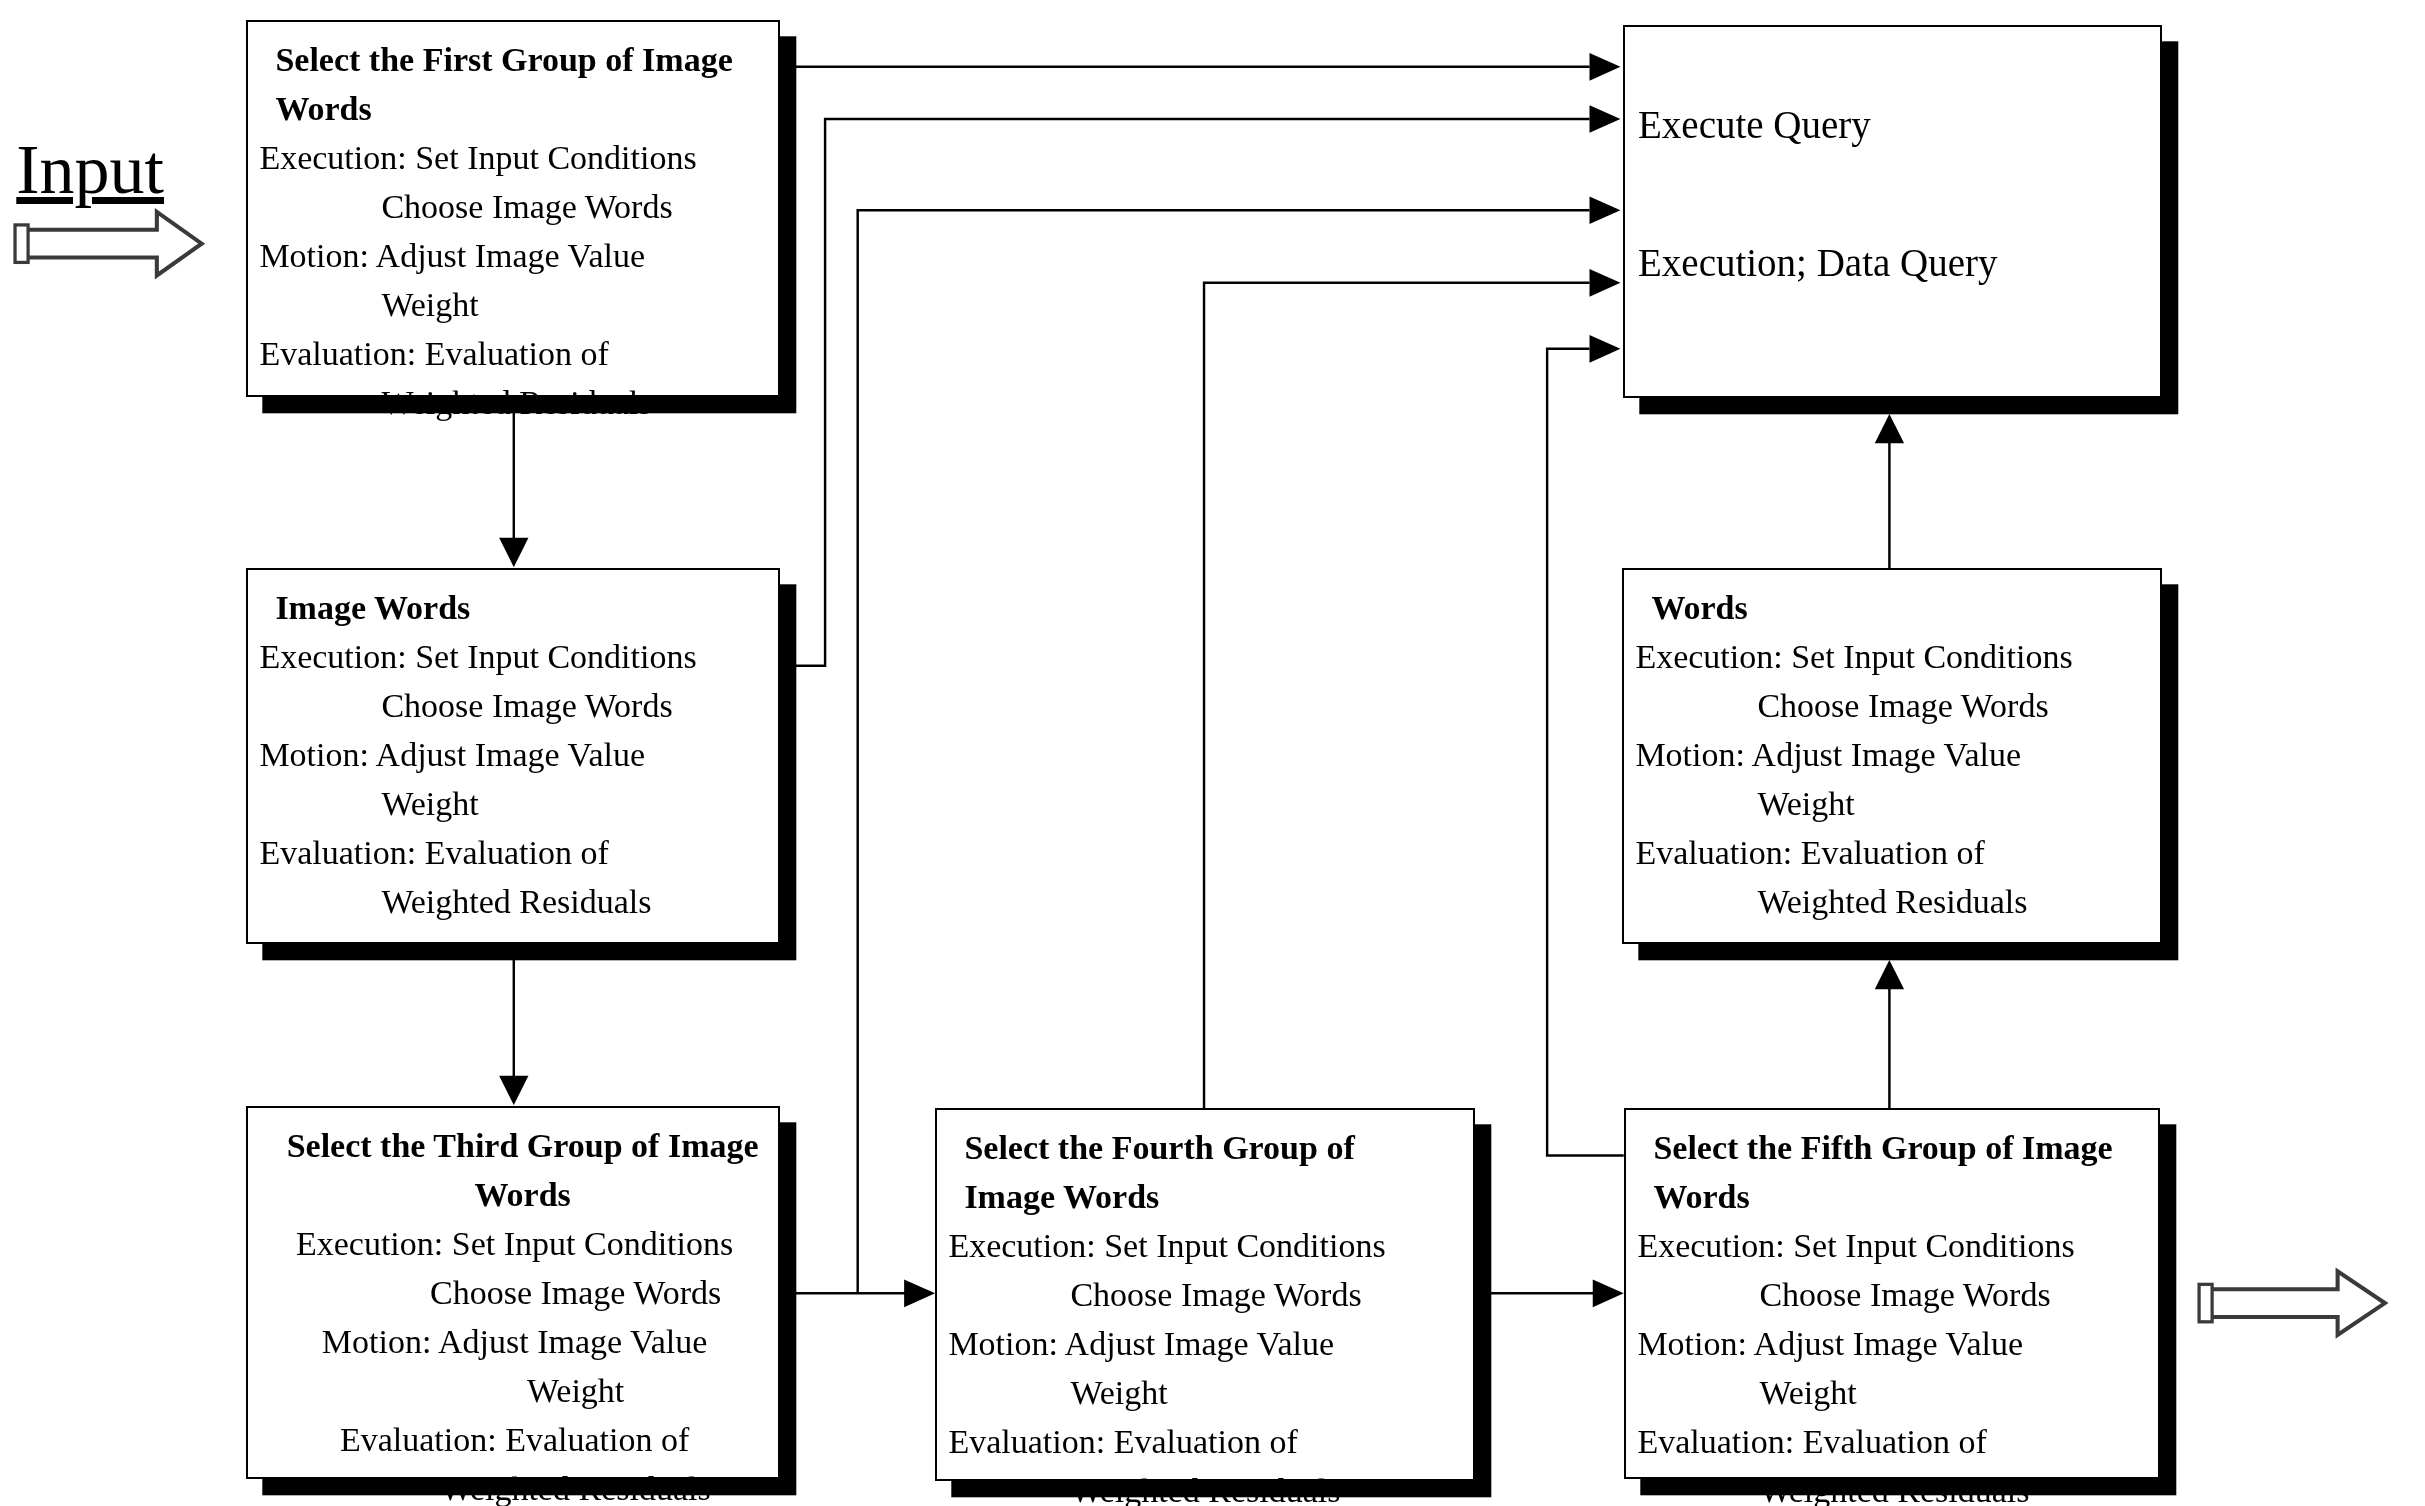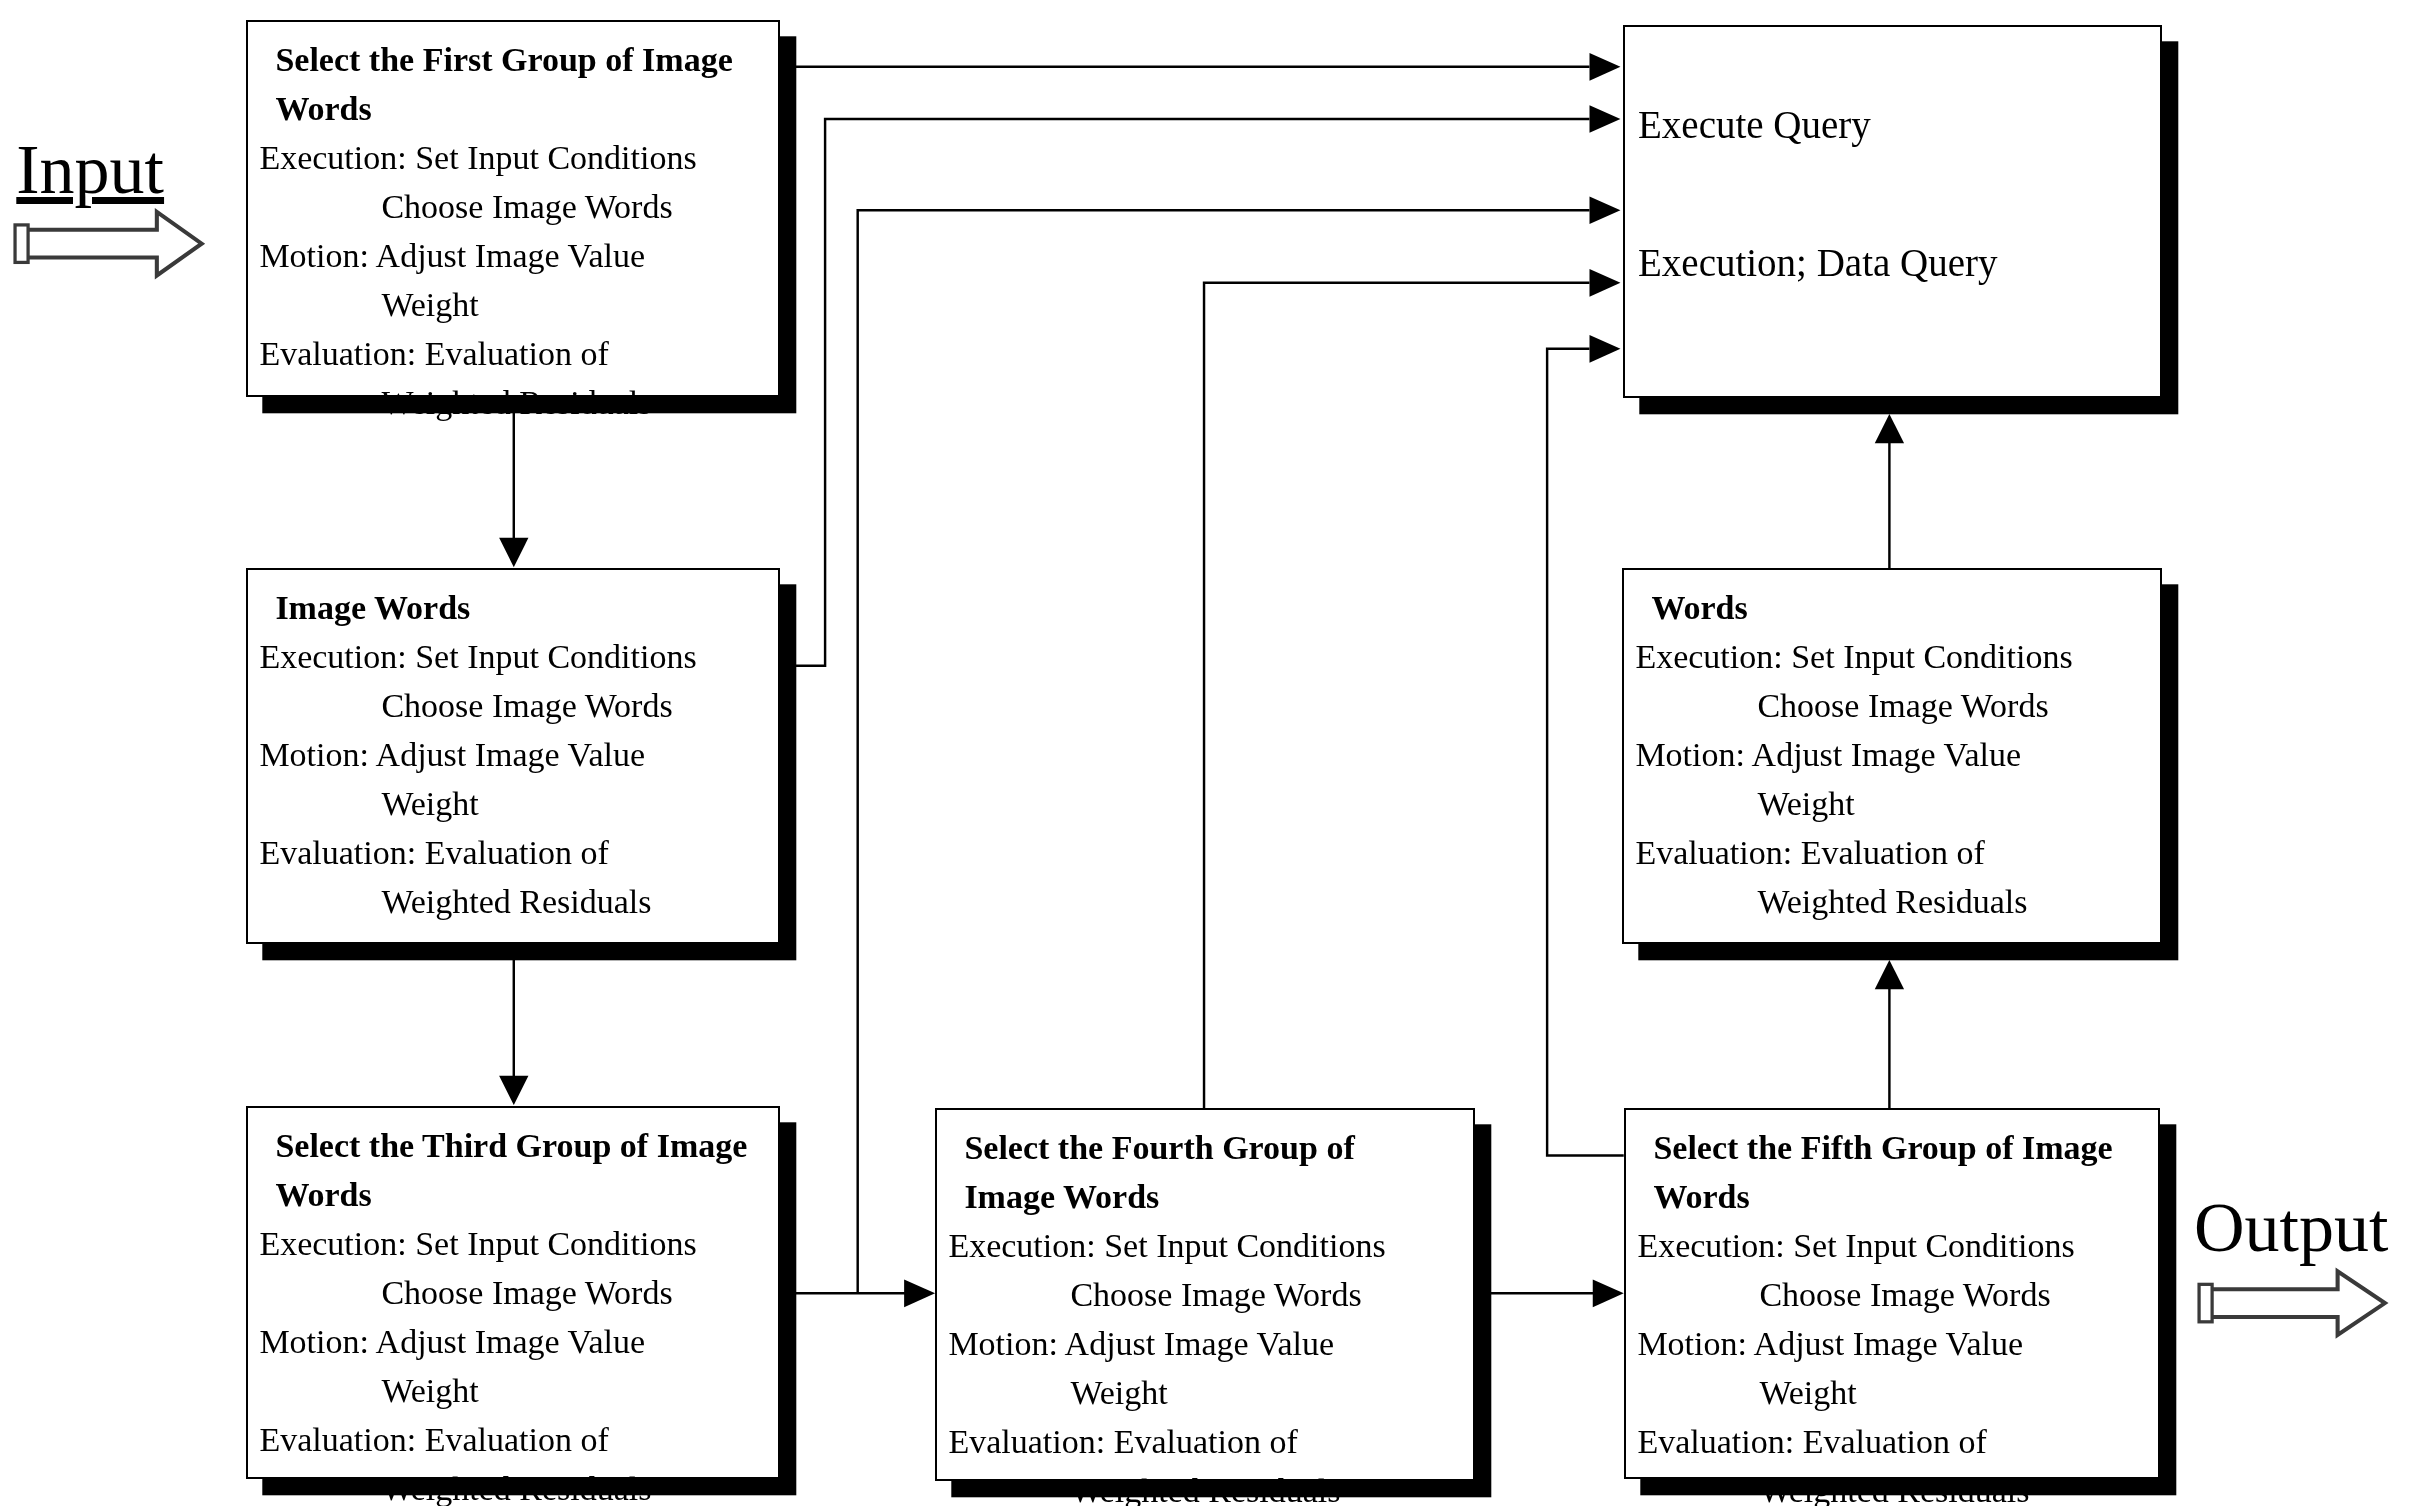--- a/index.html
+++ b/index.html
@@ -57,21 +57,20 @@
   #wires .block-arrow{fill:#ffffff;stroke:#3a3a3a;stroke-width:5;}
   #wires .tail-bar{fill:#ffffff;stroke:#3a3a3a;stroke-width:4;}
 </style>
 </head>
 <body>
 
 <div id="stage">
 
   <div class="big-label" style="left:16.3px;top:129px;text-decoration:underline;">Input</div>
 
-  <div class="big-label" style="left:2194px;top:1187px;">Output</div>
 
   <div class="gbox" style="left:246px;top:20.4px;width:534px;height:377px;">
     <div class="title">
       <span class="tline">Select the First Group of Image</span>
       <span class="tline">Words</span>
     </div>
     <div class="bl">Execution: Set Input Conditions</div>
     <div class="bl ind">Choose Image Words</div>
     <div class="bl">Motion: Adjust Image Value</div>
     <div class="bl ind">Weight</div>
@@ -84,21 +83,21 @@
       <span class="tline">Image Words</span>
     </div>
     <div class="bl">Execution: Set Input Conditions</div>
     <div class="bl ind">Choose Image Words</div>
     <div class="bl">Motion: Adjust Image Value</div>
     <div class="bl ind">Weight</div>
     <div class="bl">Evaluation: Evaluation of</div>
     <div class="bl ind">Weighted Residuals</div>
   </div>
 
-  <div class="gbox" style="left:246px;top:1106px;width:534px;height:373px;">
+  <div class="gbox" style="left:246px;top:1106px;width:534px;height:373px;text-align:center;">
     <div class="title">
       <span class="tline">Select the Third Group of Image</span>
       <span class="tline">Words</span>
     </div>
     <div class="bl">Execution: Set Input Conditions</div>
     <div class="bl ind">Choose Image Words</div>
     <div class="bl">Motion: Adjust Image Value</div>
     <div class="bl ind">Weight</div>
     <div class="bl">Evaluation: Evaluation of</div>
     <div class="bl ind">Weighted Residuals</div>

